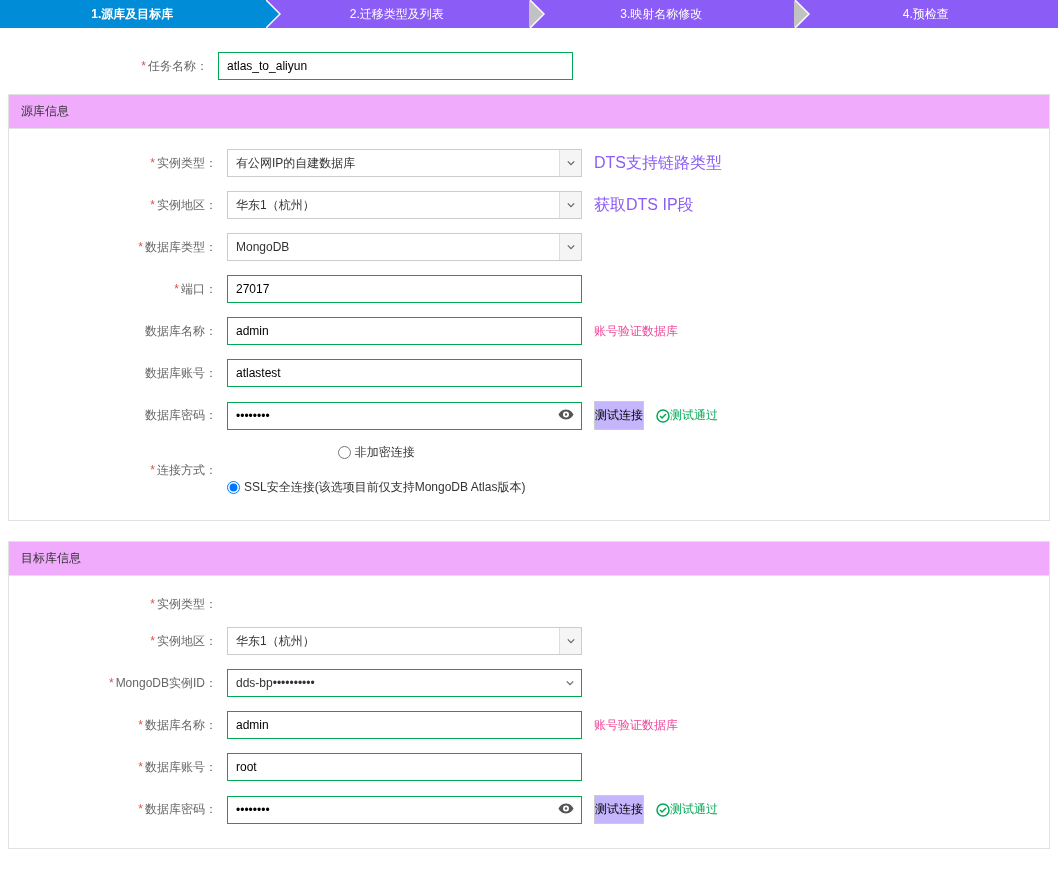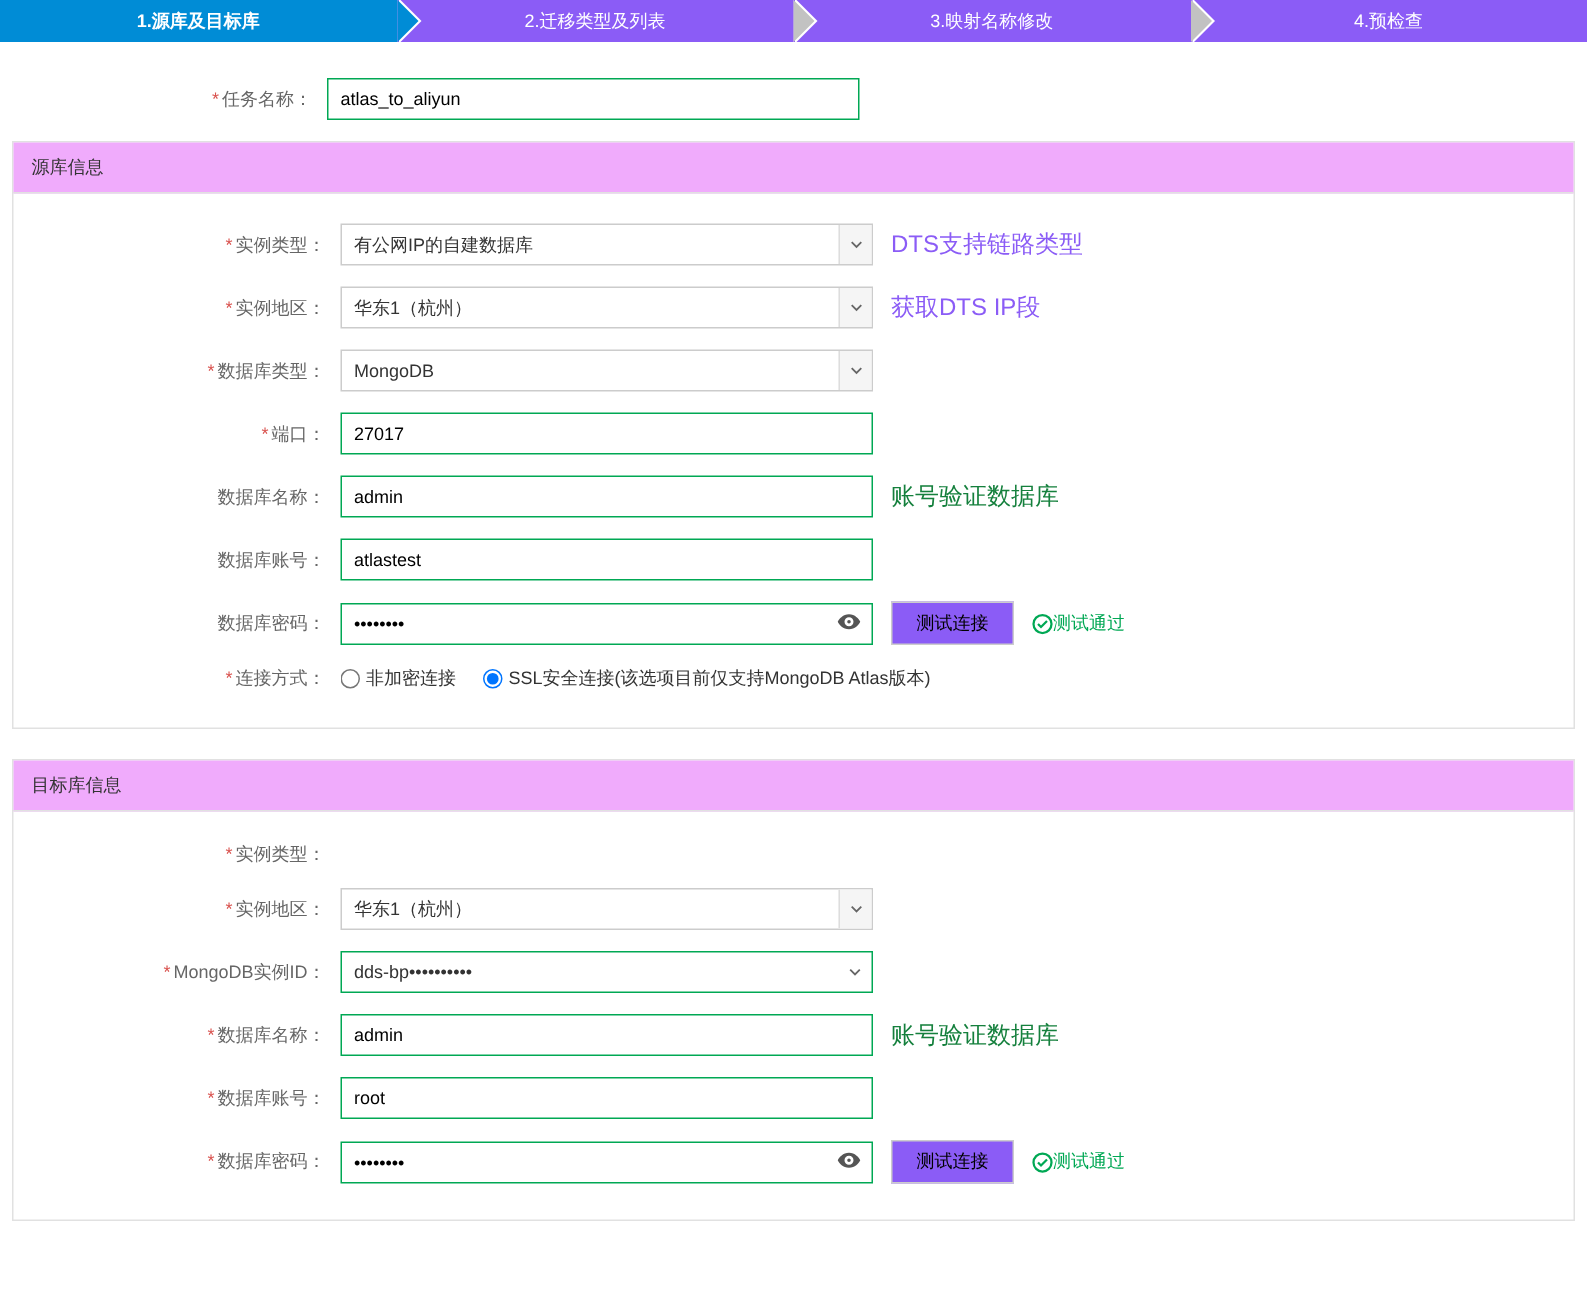--- a/index.html
+++ b/index.html
@@ -96,46 +96,46 @@
     
     .pw-wrap { position: relative; display: inline-block; }
     .pw-eye {
       position: absolute;
       right: 8px; top: 50%;
       transform: translateY(-50%);
       cursor: pointer;
     }
     
     .link { color: #8b5cf6; cursor: pointer; font-size: 16px; }
-    .side-note { color: #15803d; font-size: 16px; }
+    .side-note { color: #ec4899; font-size: 12px; }
     
     .btn {
       border: 1px solid #ccc;
-      background: #8b5cf6;
-      padding: 5px 16px;
+      background: #c4b5fd;
+      padding: 5px 0;
       cursor: pointer;
       font-size: 12px;
     }
     
     .pass-indicator { color: #00a854; display: flex; align-items: center; gap: 0; }
     .pass-indicator svg { width: 14px; height: 14px; }
     
     .panel {
       border: 1px solid #e1e1e1;
       margin: 0 8px 20px 8px;
     }
     .panel-header {
       background: #f0abfc;
       border-bottom: 1px solid #e1e1e1;
       padding: 8px 12px;
       font-size: 12px;
     }
     .panel-body { padding: 20px 0 10px 0; }
     
-    .radio-row { display: flex; align-items: center; gap: 18px; }
+    .radio-row { display: flex; align-items: center; gap: 18px; flex-direction: column; }
     .radio-row label { display: flex; align-items: center; gap: 4px; cursor: pointer; font-size: 12px; }
   </style>
 </head>
 <body>
 
 <div class="steps">
   <div class="step active">1.源库及目标库</div>
   <div class="step">2.迁移类型及列表</div>
   <div class="step">3.映射名称修改</div>
   <div class="step">4.预检查</div>

